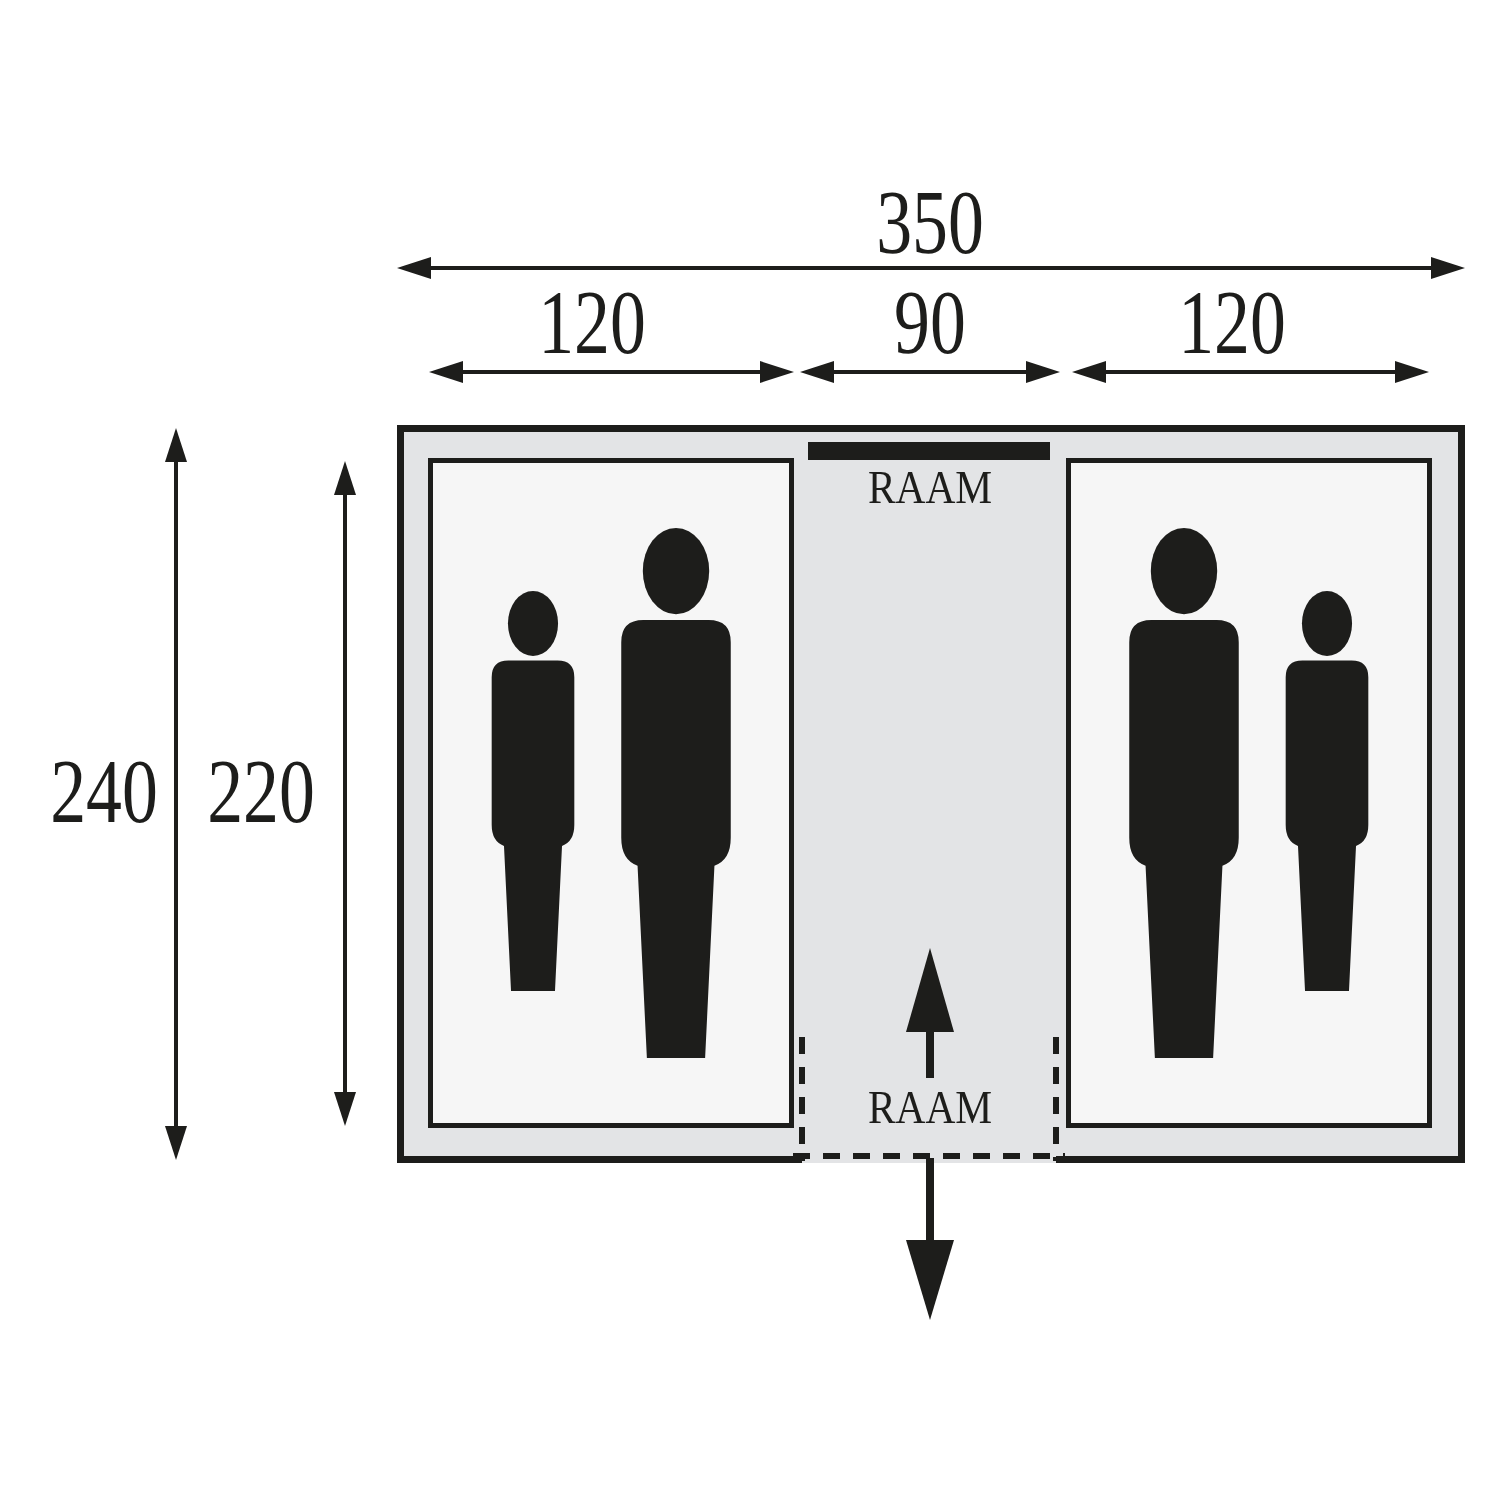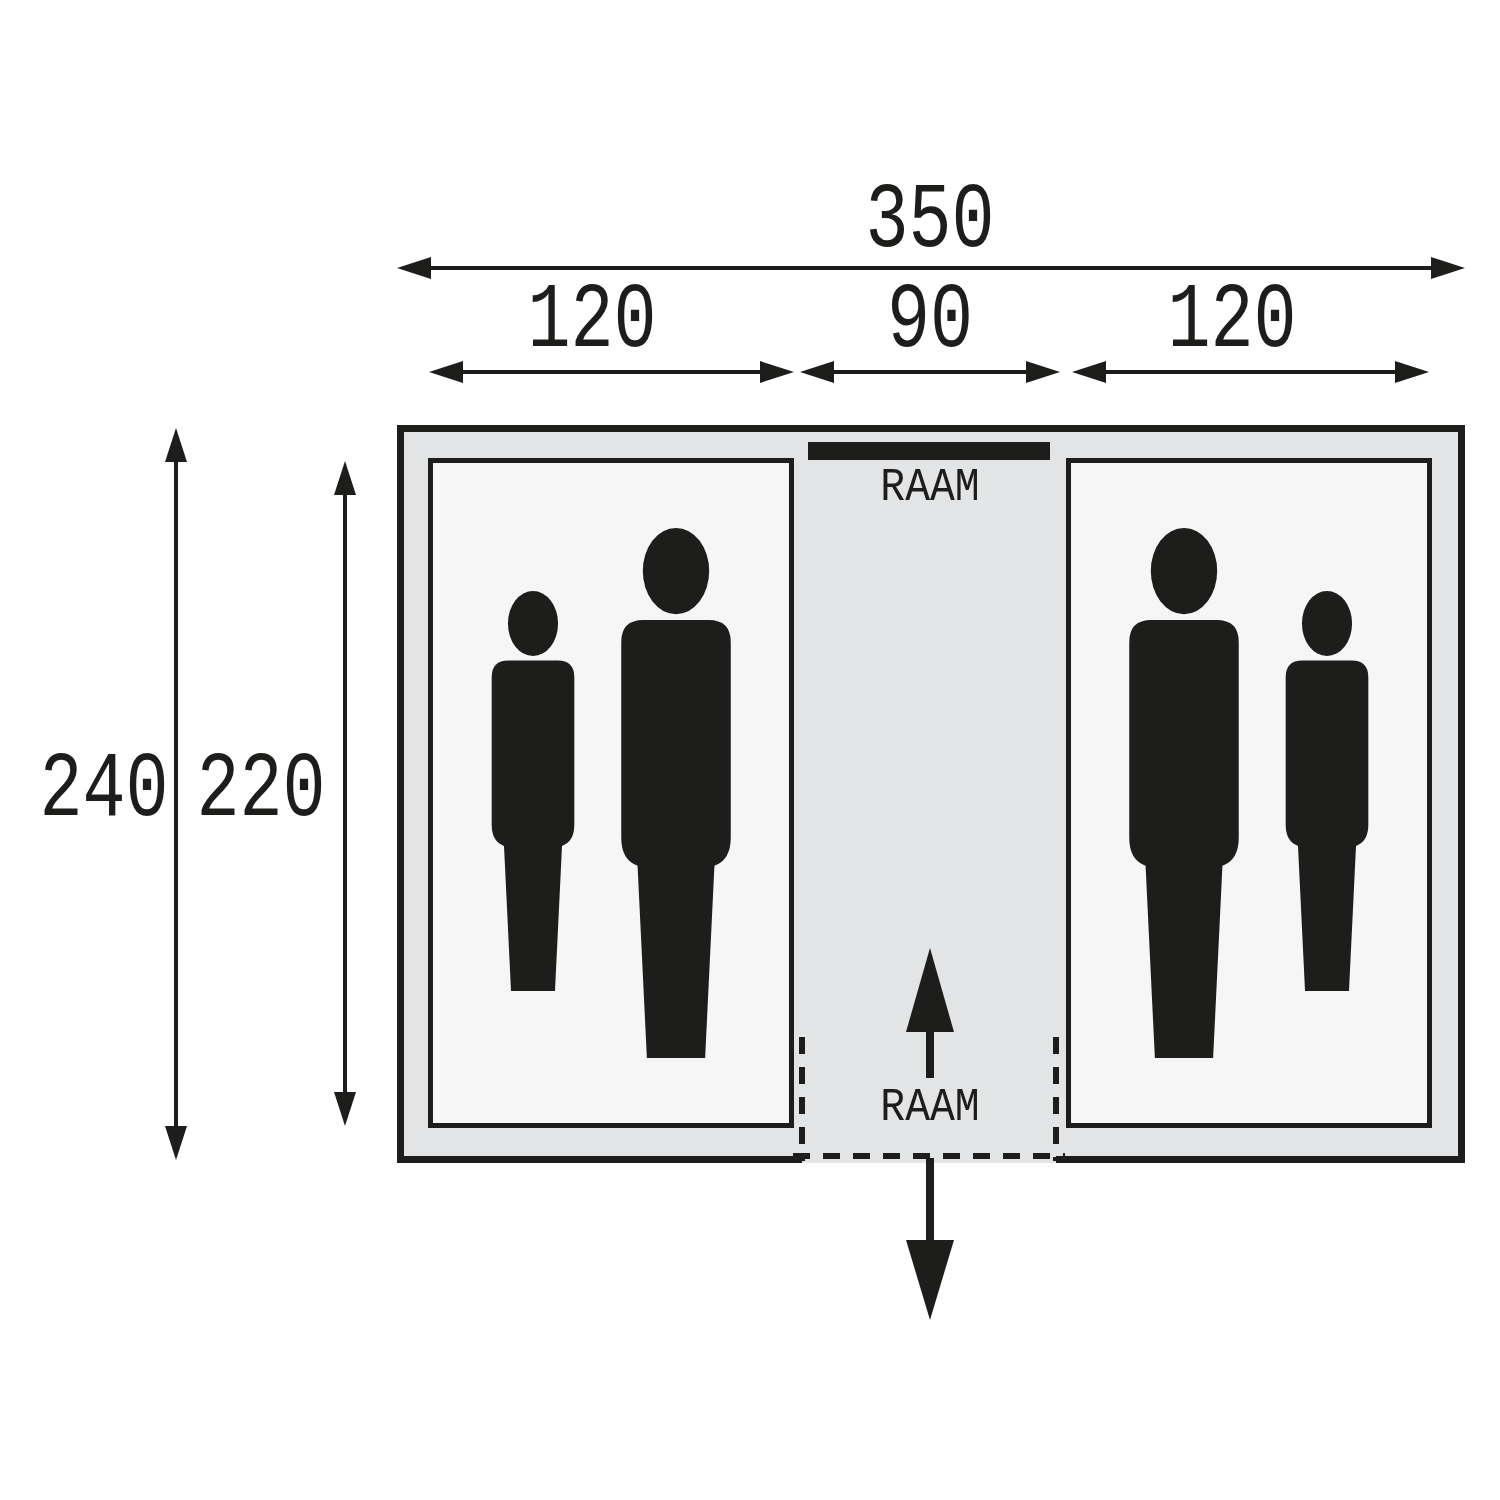--- a/index.html
+++ b/index.html
@@ -1,20 +1,20 @@
 <!DOCTYPE html>
 <html><head>
 <meta charset="utf-8">
 <style>
   html,body{margin:0;padding:0;background:#ffffff;}
   #canvas{
     position:relative;
     width:1500px;height:1500px;
     background:#ffffff;
-    font-family:Liberation Mono, monospace;
+    font-family:Liberation Serif, serif;
     overflow:hidden;
   }
   #diagram-svg{position:absolute;left:0;top:0;width:1500px;height:1500px;}
   .lbl{
     position:absolute;
     color:#1d1d1b;
     white-space:nowrap;
     transform:translate(-50%,-50%) scaleX(0.78);
     transform-origin:center;
     line-height:1;

